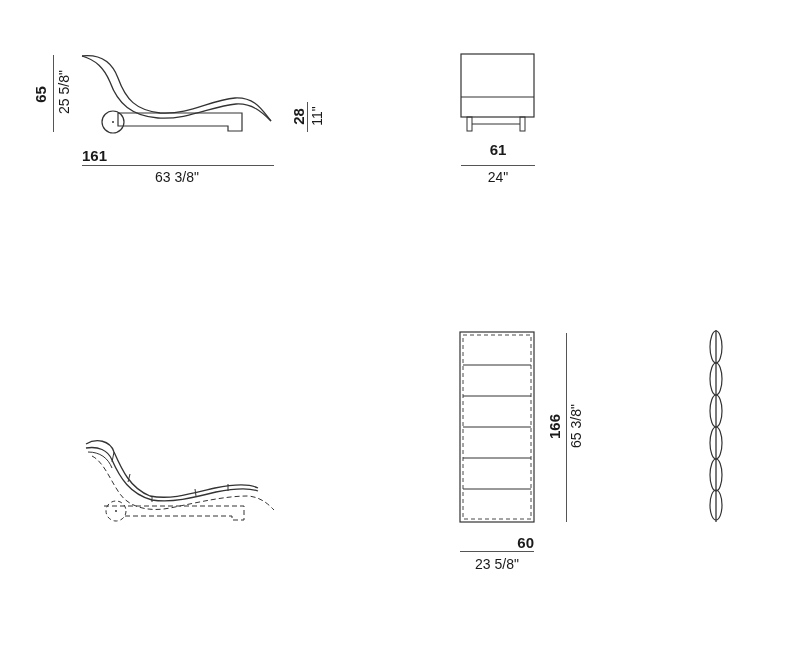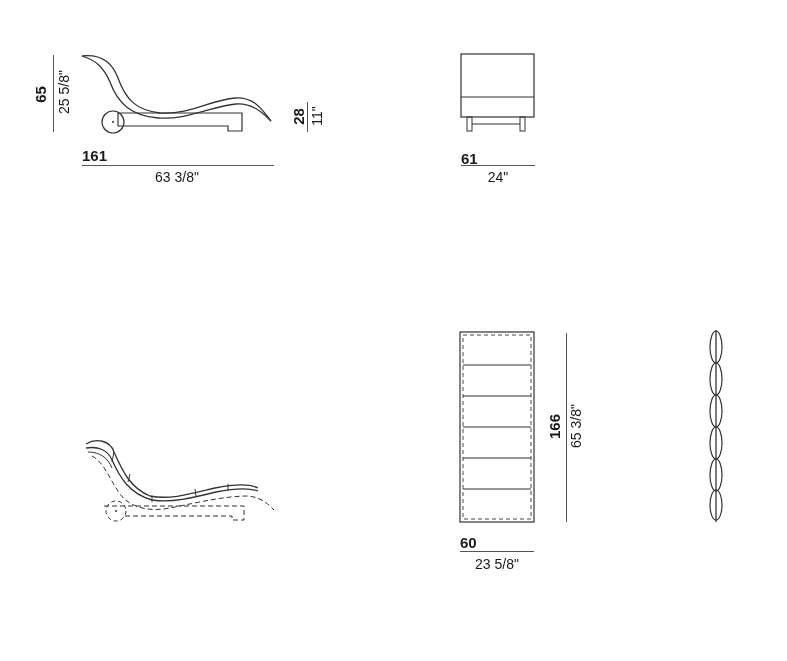--- a/index.html
+++ b/index.html
@@ -40,21 +40,21 @@
 </div>
 
 <div>
   <svg style="left:0;top:0" width="787" height="661">
     <rect x="461" y="54" width="73" height="63" fill="none" stroke="#333" stroke-width="1.2"></rect>
     <line x1="461" y1="97" x2="534" y2="97" stroke="#333" stroke-width="1.2"></line>
     <rect x="467" y="117" width="5" height="14" fill="none" stroke="#333" stroke-width="1"></rect>
     <rect x="520" y="117" width="5" height="14" fill="none" stroke="#333" stroke-width="1"></rect>
     <line x1="472" y1="124" x2="520" y2="124" stroke="#333" stroke-width="1"></line>
   </svg>
-  <div class="abs bold" style="left:461px;top:150px;width:74px;">61</div>
+  <div class="abs bold" style="left:461px;top:141px;width:74px;text-align:center;">61</div>
   <div class="line-h" style="left:461px;top:165px;width:74px;"></div>
   <div class="abs reg" style="left:461px;top:169px;width:74px;text-align:center;">24"</div>
 </div>
 
 <div>
   <svg style="left:0;top:0" width="787" height="661">
 
     <path d="M86 444 C 96 438, 110 440, 114 452 C 122 470, 130 488, 150 496 C 170 500, 190 494, 215 488 C 235 484, 250 484, 258 488" fill="none" stroke="#333" stroke-width="1.3"></path>
     <path d="M86 448 C 98 446, 108 450, 112 460 C 120 478, 130 494, 152 500 C 172 503, 192 498, 216 492 C 236 488, 250 488, 258 491" fill="none" stroke="#333" stroke-width="1.3"></path>
     <path d="M88 452 C 100 452, 108 458, 112 468" fill="none" stroke="#333" stroke-width="1"></path>
@@ -78,21 +78,21 @@
     <line x1="463" y1="365" x2="531" y2="365" stroke="#333" stroke-width="1"></line>
     <line x1="463" y1="396" x2="531" y2="396" stroke="#333" stroke-width="1"></line>
     <line x1="463" y1="427" x2="531" y2="427" stroke="#333" stroke-width="1"></line>
     <line x1="463" y1="458" x2="531" y2="458" stroke="#333" stroke-width="1"></line>
     <line x1="463" y1="489" x2="531" y2="489" stroke="#333" stroke-width="1"></line>
   </svg>
   <div class="line-v" style="left:566px;top:333px;height:189px;"></div>
   <div class="abs bold vtext" style="left:536px;top:418px;width:36px;text-align:center;">166</div>
   <div class="abs reg vtext" style="left:540px;top:418px;width:72px;text-align:center;">65 3/8"</div>
 
-  <div class="abs bold" style="left:460px;top:534px;width:74px;text-align:left;">60</div>
+  <div class="abs bold" style="left:460px;top:534px;width:74px;text-align:right;">60</div>
   <div class="line-h" style="left:460px;top:551px;width:74px;"></div>
   <div class="abs reg" style="left:460px;top:556px;width:74px;text-align:center;">23 5/8"</div>
 </div>
 
 <div>
   <svg style="left:0;top:0" width="787" height="661">
     <line x1="716" y1="330" x2="716" y2="522" stroke="#333" stroke-width="1.3"></line>
     <ellipse cx="716" cy="347" rx="6" ry="16" fill="none" stroke="#333" stroke-width="1.2"></ellipse>
     <ellipse cx="716" cy="379" rx="6" ry="16" fill="none" stroke="#333" stroke-width="1.2"></ellipse>
     <ellipse cx="716" cy="411" rx="6" ry="16" fill="none" stroke="#333" stroke-width="1.2"></ellipse>

